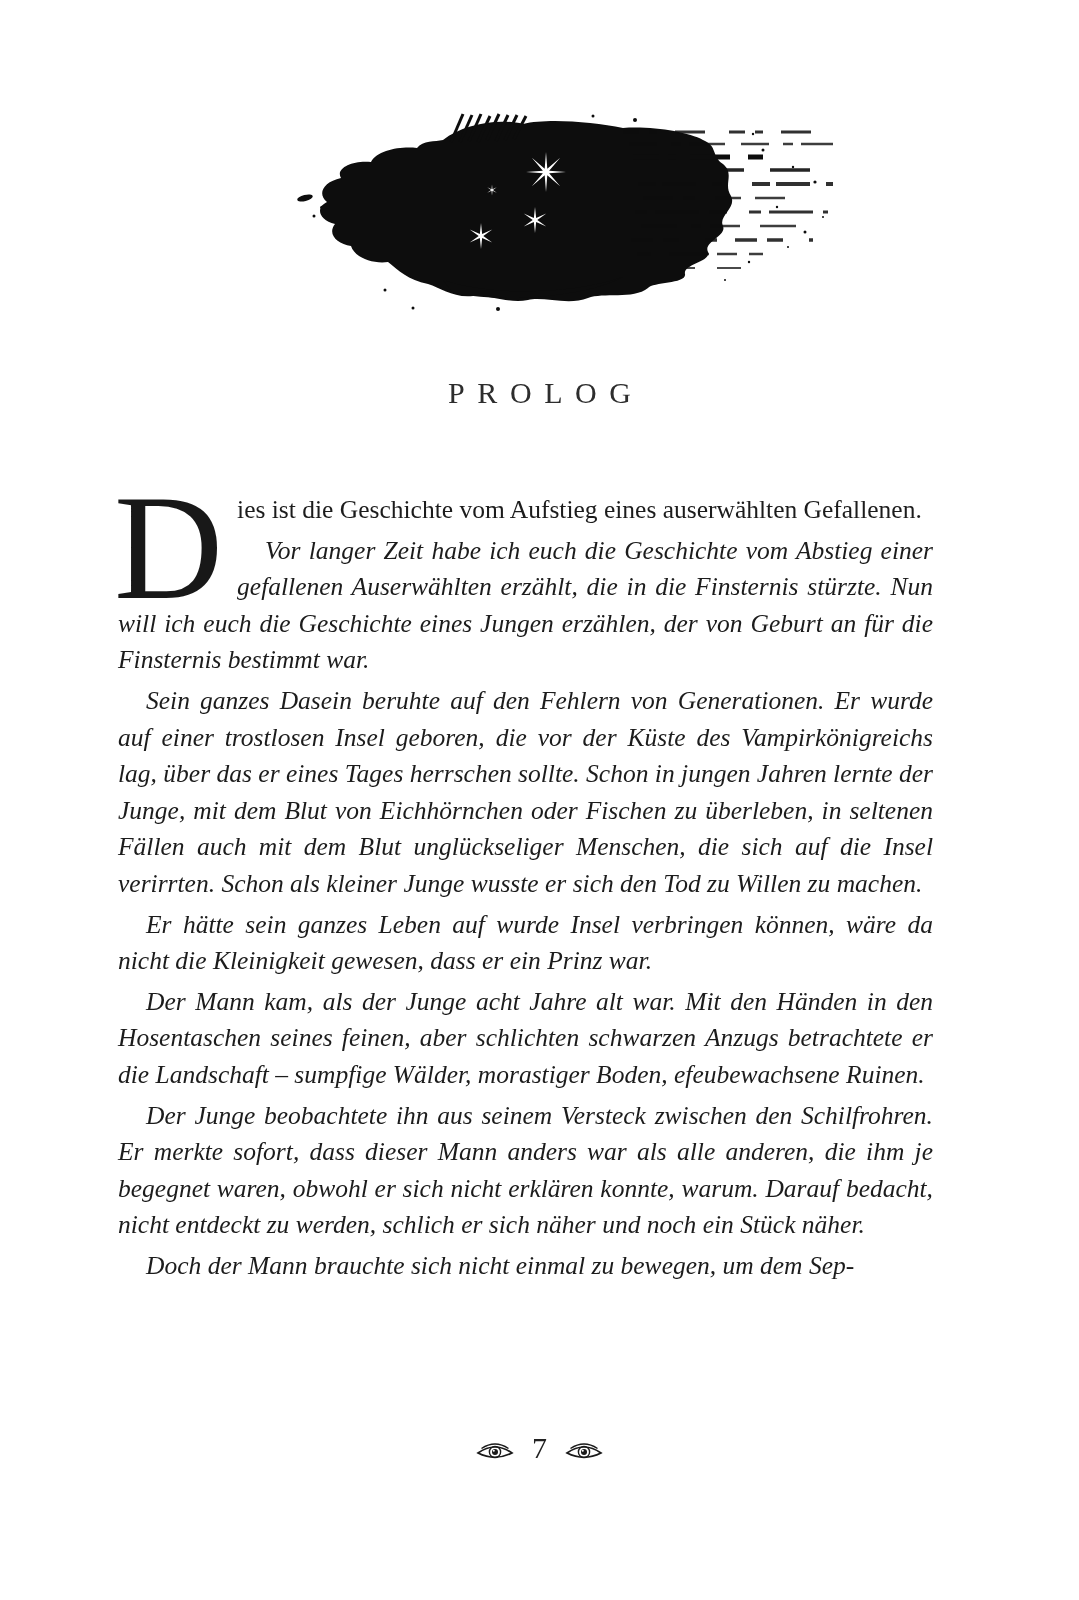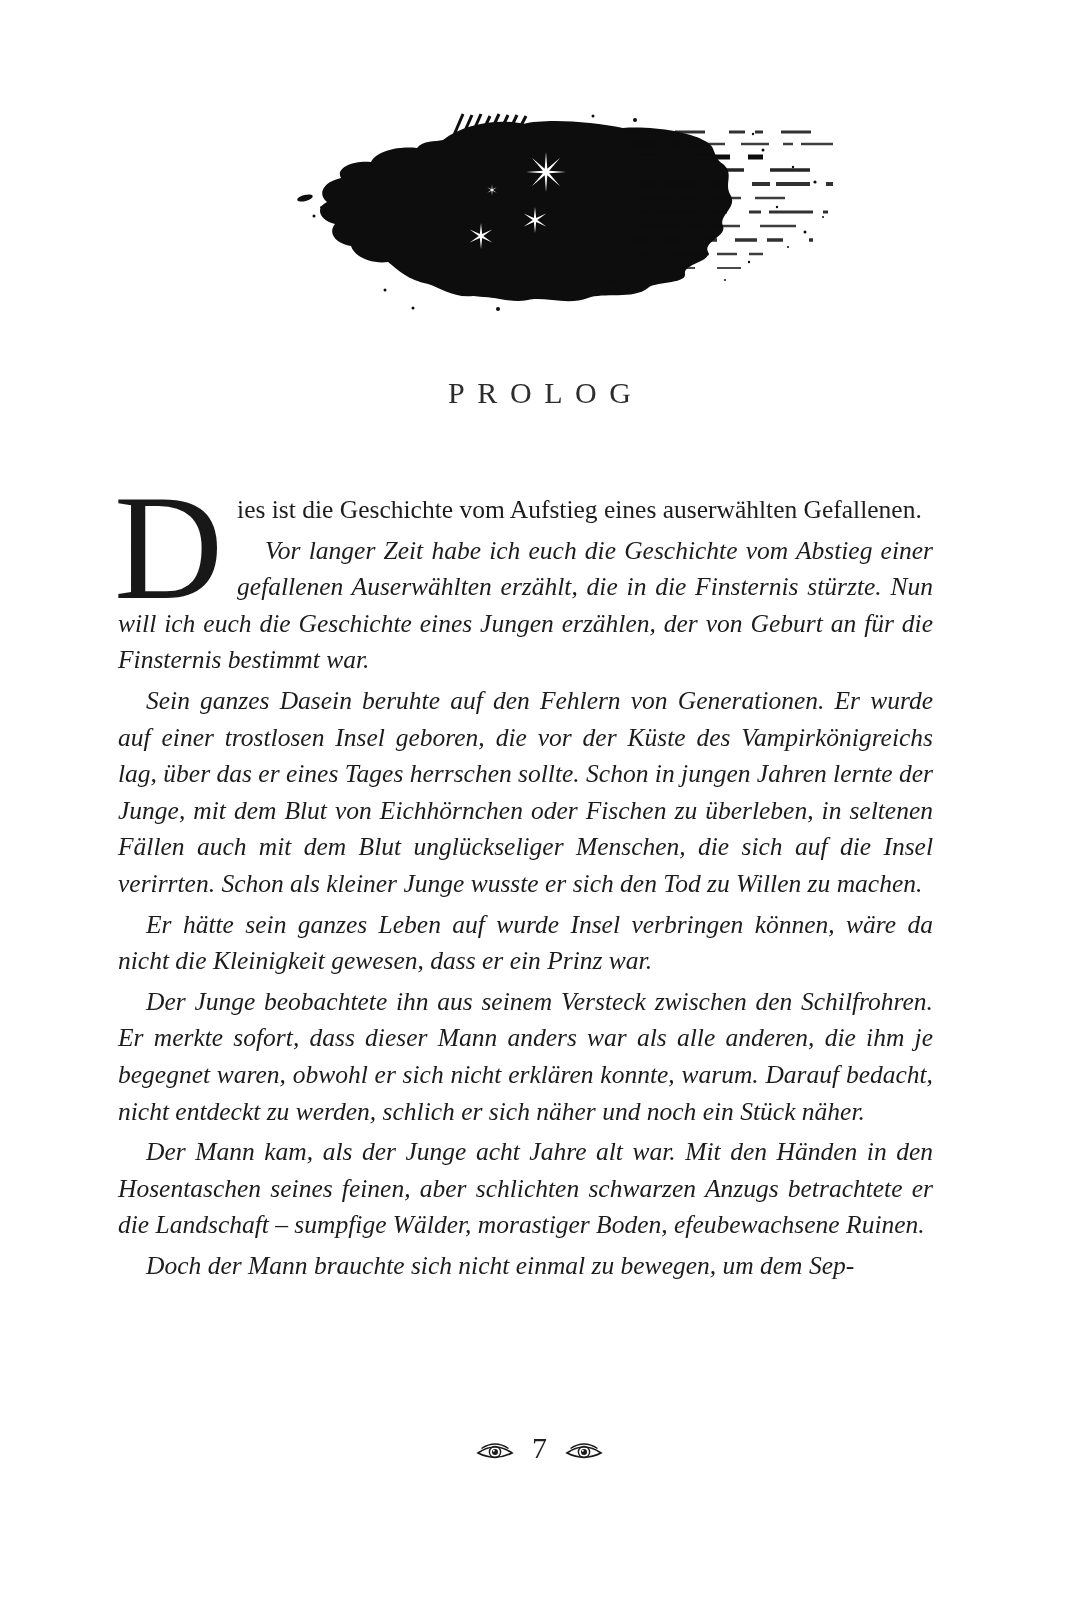--- a/index.html
+++ b/index.html
@@ -161,22 +161,22 @@
   </svg>
 
   <h1 class="title">PROLOG</h1>
 
   <div class="prose">
     <span class="dropcap">D</span>
     <p>ies ist die Geschichte vom Aufstieg eines auserwählten Gefallenen.</p>
     <p>Vor langer Zeit habe ich euch die Geschichte vom Abstieg einer gefallenen Auserwählten erzählt, die in die Finsternis stürzte. Nun will ich euch die Geschichte eines Jungen erzählen, der von Geburt an für die Finsternis bestimmt war.</p>
     <p>Sein ganzes Dasein beruhte auf den Fehlern von Generationen. Er wurde auf einer trostlosen Insel geboren, die vor der Küste des Vampirkönigreichs lag, über das er eines Tages herrschen sollte. Schon in jungen Jahren lernte der Junge, mit dem Blut von Eichhörnchen oder Fischen zu überleben, in seltenen Fällen auch mit dem Blut unglückseliger Menschen, die sich auf die Insel verirrten. Schon als kleiner Junge wusste er sich den Tod zu Willen zu machen.</p>
     <p>Er hätte sein ganzes Leben auf wurde Insel verbringen können, wäre da nicht die Kleinigkeit gewesen, dass er ein Prinz war.</p>
+    <p>Der Mann kam, als der Junge acht Jahre alt war. Mit den Händen in den Hosentaschen seines feinen, aber schlichten schwarzen Anzugs betrachtete er die Landschaft – sumpfige Wälder, morastiger Boden, efeubewachsene Ruinen.</p>
     <p>Der Junge beobachtete ihn aus seinem Versteck zwischen den Schilfrohren. Er merkte sofort, dass dieser Mann anders war als alle anderen, die ihm je begegnet waren, obwohl er sich nicht erklären konnte, warum. Darauf bedacht, nicht entdeckt zu werden, schlich er sich näher und noch ein Stück näher.</p>
-    <p>Der Mann kam, als der Junge acht Jahre alt war. Mit den Händen in den Hosentaschen seines feinen, aber schlichten schwarzen Anzugs betrachtete er die Landschaft – sumpfige Wälder, morastiger Boden, efeubewachsene Ruinen.</p>
     <p>Doch der Mann brauchte sich nicht einmal zu bewegen, um dem Sep-</p>
   </div>
 
   <div class="footer">
     <svg class="eye" width="40" height="26" viewBox="0 0 40 26" xmlns="http://www.w3.org/2000/svg">
       <path d="M3 15 Q20 3 37 15 Q20 23.5 3 15 Z" fill="none" stroke="#1a1a1a" stroke-width="1.7"></path>
       <path d="M6.5 10.5 Q20 1.5 33.5 10.5" fill="none" stroke="#1a1a1a" stroke-width="1.4"></path>
       <circle cx="20" cy="14" r="5.6" fill="none" stroke="#1a1a1a" stroke-width="1.4"></circle>
       <circle cx="20" cy="14" r="3" fill="#1a1a1a"></circle>
       <circle cx="18.8" cy="12.8" r="1" fill="#ffffff"></circle>

